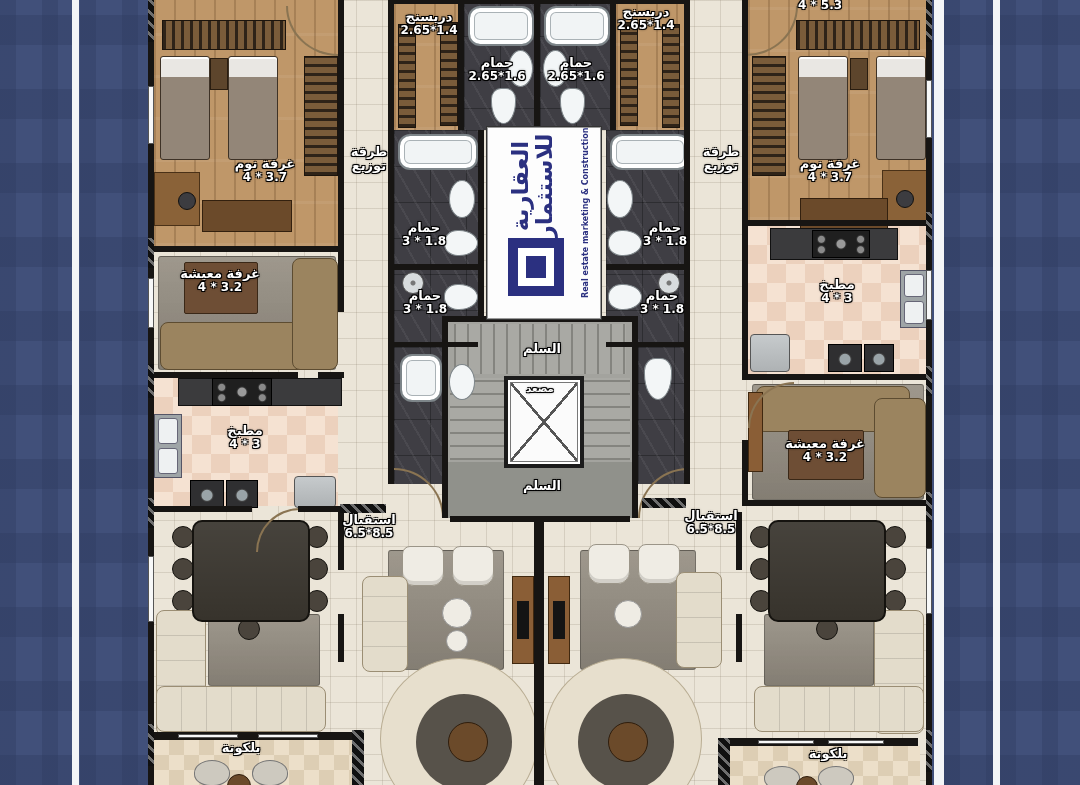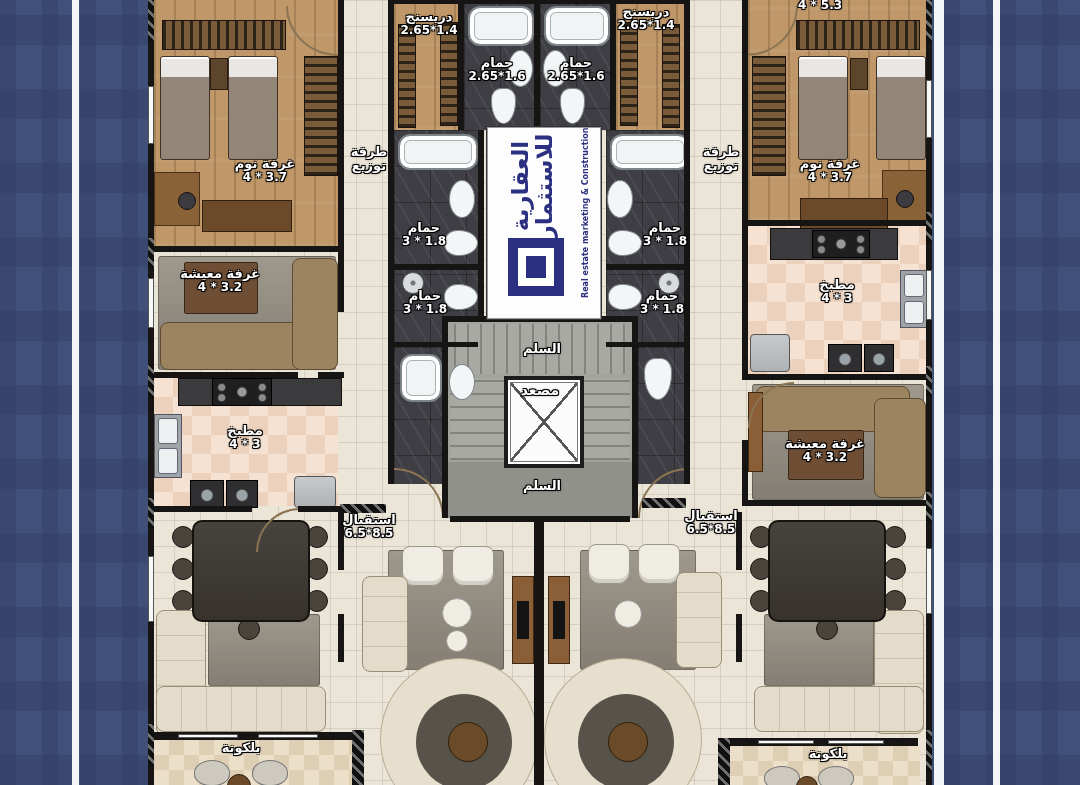--- a/index.html
+++ b/index.html
@@ -36,21 +36,21 @@
   .win{position:absolute;background:#f7f8f8;box-shadow:inset 0 0 0 1px #555;z-index:27;}
   .arc{position:absolute;border:2px solid #8a7452;z-index:18;}
   .arc.bl{border-top:none;border-right:none;border-radius:0 0 0 100%;}
   .arc.br{border-top:none;border-left:none;border-radius:0 0 100% 0;}
   .arc.tl{border-bottom:none;border-right:none;border-radius:100% 0 0 0;}
   .arc.tr{border-bottom:none;border-left:none;border-radius:0 100% 0 0;}
   .lbl{position:absolute;transform:translateX(-50%);text-align:center;color:#fff;font-weight:700;font-size:13px;line-height:1.1;z-index:40;white-space:nowrap;
     text-shadow:-1px -1px 0 #000,1px -1px 0 #000,-1px 1px 0 #000,1px 1px 0 #000,0 0 3px #000;}
   .lbl span{display:block;}
   .lbl .d{font-size:12px;}
-  .lbl.sm{font-size:14px;}
+  .lbl.sm{font-size:10px;}
   
   .bed{position:absolute;background:linear-gradient(180deg,#e9e7e3 0 20%,#938678 20% 100%);border:1px solid #3e3226;border-radius:3px;z-index:10;box-shadow:inset 0 2px 0 #fff;}
   .wrd-h{position:absolute;background:repeating-linear-gradient(90deg,#2e2318 0 3px,#7a5c3a 3px 9px);border:1px solid #1c140c;z-index:10;}
   .wrd-v{position:absolute;background:repeating-linear-gradient(0deg,#2e2318 0 3px,#7a5c3a 3px 9px);border:1px solid #1c140c;z-index:10;}
   .tub{position:absolute;background:#f1f4f5;border:2px solid #7d8589;border-radius:12px;box-shadow:inset 0 0 0 4px #fff,inset 0 0 0 5px #aab2b6;z-index:10;}
   .sink{position:absolute;background:#f3f6f7;border:1px solid #7d8589;border-radius:50%;z-index:10;}
   .wc{position:absolute;background:#f3f6f7;border:1px solid #7d8589;border-radius:40% 40% 50% 50%/30% 30% 62% 62%;z-index:10;}
   .wc-h{position:absolute;background:#f3f6f7;border:1px solid #7d8589;border-radius:40% 55% 55% 40%/45% 50% 50% 45%;z-index:10;}
   .shower{position:absolute;background:#d8dcde;border:1px solid #555;border-radius:50%;background-image:radial-gradient(circle,#777 2px,transparent 3px);z-index:10;}
   .nstand{position:absolute;background:#5d452c;border:1px solid #2a1d10;z-index:10;}

